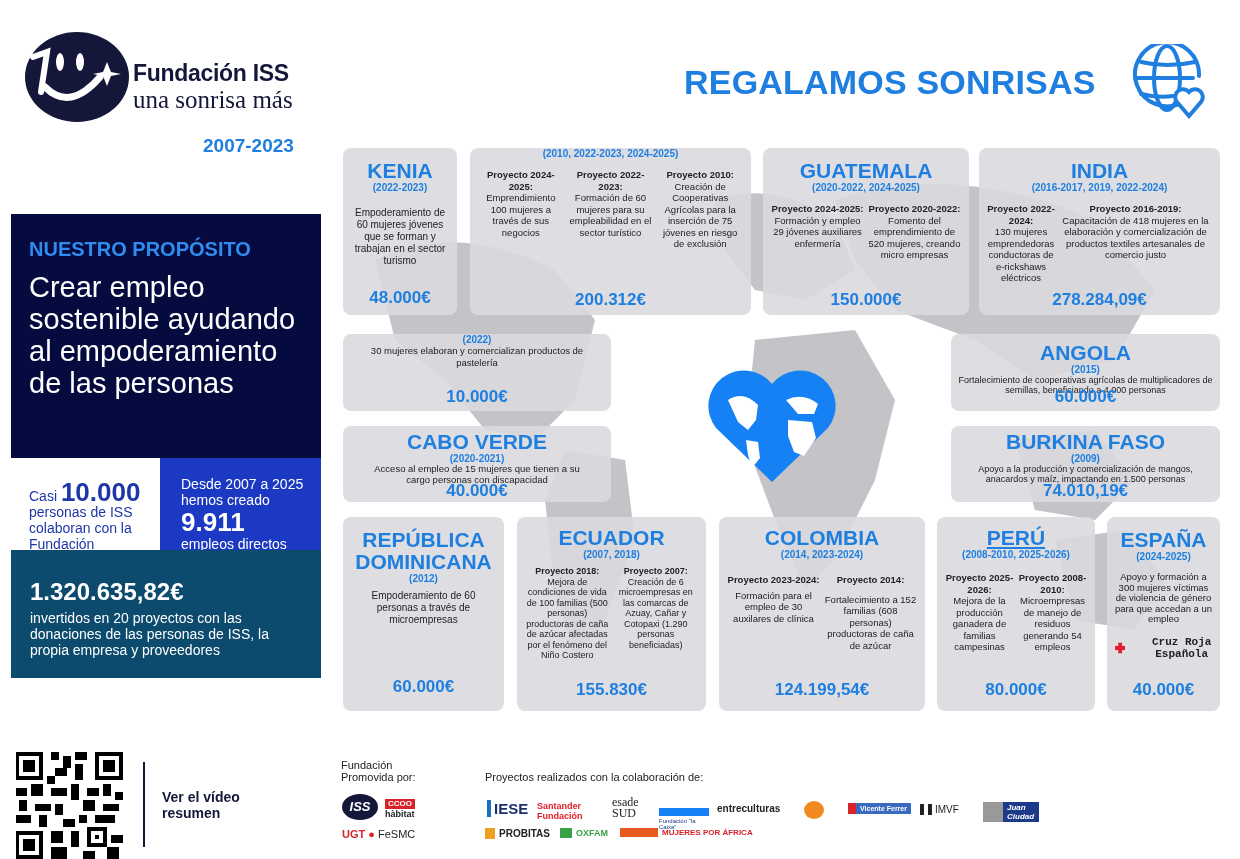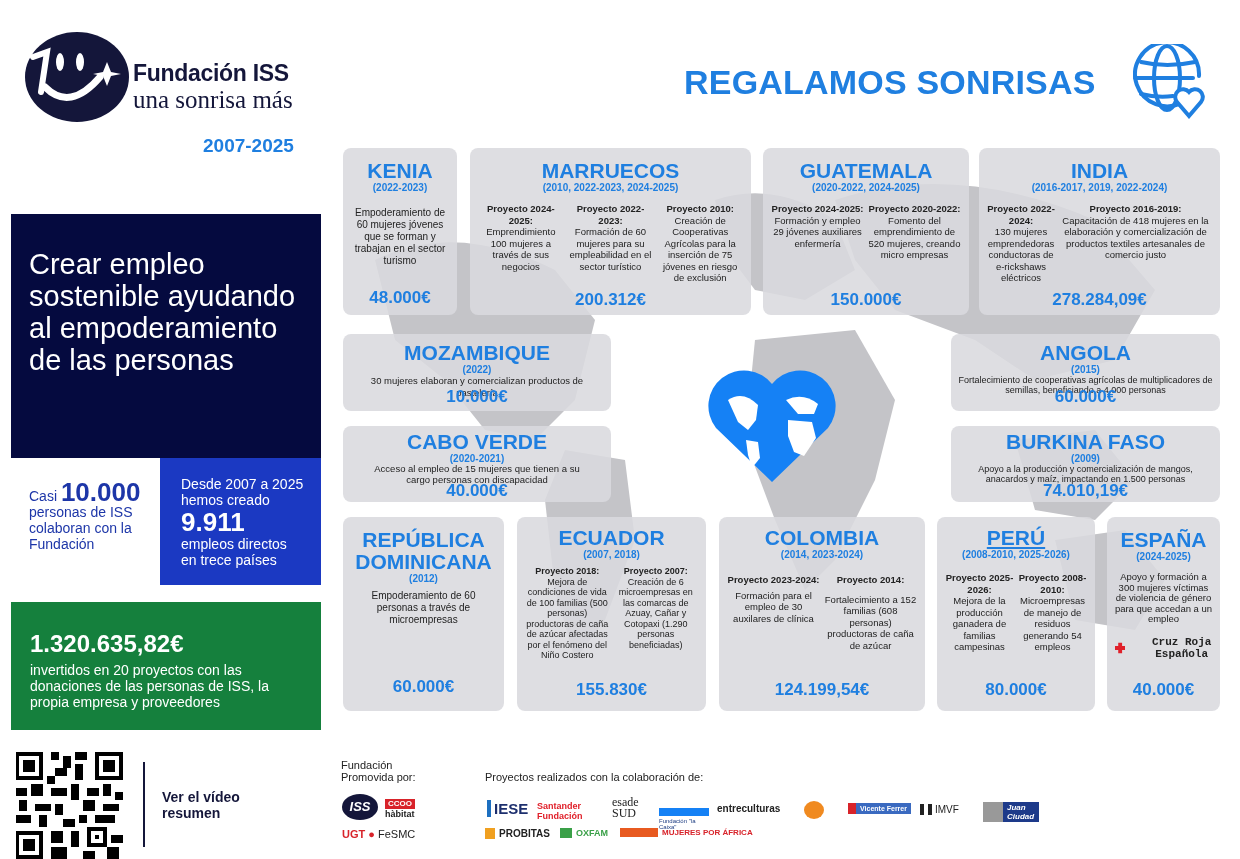--- a/index.html
+++ b/index.html
@@ -16,21 +16,21 @@
   .globe-icon { position: absolute; left: 1133px; top: 44px; width: 72px; height: 75px; }
 
   
   .purpose { position: absolute; left: 11px; top: 214px; width: 310px; height: 244px; background: #050a3f; padding: 24px 18px; }
   .purpose-label { font-weight: bold; font-size: 20px; color: #2f8cf0; font-family: "Liberation Sans", sans-serif; }
   .purpose-text { margin-top: 10px; font-size: 29px; line-height: 32px; color: #ffffff; font-family: "Liberation Sans", sans-serif; }
   .stat-a { position: absolute; left: 11px; top: 458px; width: 149px; height: 127px; background: #ffffff; padding: 26px 0 0 18px; font-size: 14px; line-height: 16px; color: #1d36a8; font-family: "Liberation Sans", sans-serif; }
   .stat-a .big { font-size: 26px; font-weight: bold; color: #1d36a8; }
   .stat-b { position: absolute; left: 160px; top: 458px; width: 161px; height: 127px; background: #1b39c2; padding: 18px 0 0 21px; font-size: 14px; line-height: 16px; color: #ffffff; font-family: "Liberation Sans", sans-serif; }
   .stat-b .big { font-size: 26px; font-weight: bold; display: block; line-height: 28px; }
-  .stat-c { position: absolute; left: 11px; top: 602px; width: 310px; height: 128px; background: #15803d; padding: 28px 0 0 19px; color: #ffffff; font-family: "Liberation Sans", sans-serif; }
+  .stat-c { position: absolute; left: 11px; top: 550px; width: 310px; height: 128px; background: #0c4a6e; padding: 28px 0 0 19px; color: #ffffff; font-family: "Liberation Sans", sans-serif; }
   .stat-c .big { font-size: 24px; font-weight: bold; }
   .stat-c .txt { font-size: 14px; line-height: 16px; margin-top: 4px; }
 
   
   .map-bg { position: absolute; left: 335px; top: 140px; width: 895px; height: 580px; }
 
   
   .card { position: absolute; background: rgba(218,218,222,0.88); border-radius: 8px; text-align: center; font-family: "Liberation Sans", sans-serif; color: #222; }
   .card .name { font-weight: bold; color: #1f7fe0; font-size: 21px; line-height: 22px; margin-top: 12px; }
   .card .yrs { font-weight: bold; color: #1f7fe0; font-size: 10px; line-height: 11px; }
@@ -59,34 +59,35 @@
       <ellipse cx="35" cy="30" rx="4" ry="9" fill="#fff"></ellipse>
       <ellipse cx="55" cy="30" rx="4" ry="9" fill="#fff"></ellipse>
       <path d="M8 25 L22 20 L16 60" stroke="#fff" stroke-width="6" fill="none" stroke-linecap="round"></path>
       <path d="M20 55 Q45 80 75 45" stroke="#fff" stroke-width="7" fill="none" stroke-linecap="round"></path>
       <path d="M82 30 L86 40 L96 42 L86 44 L82 54 L78 44 L68 42 L78 40 Z" fill="#fff"></path>
     </svg>
   </div>
   <div class="logo-title">Fundación ISS</div>
   <div class="logo-sub">una sonrisa más</div>
 </div>
-<div class="years">2007-2025</div>
+<div class="years">2007-2023</div>
 <div class="main-title">REGALAMOS SONRISAS</div>
 <div class="globe-icon">
   <svg width="72" height="75" viewBox="0 0 72 75" fill="none" stroke="#1f7fe0" stroke-width="4" stroke-linecap="round">
     <path d="M50 58 A32 32 0 1 1 66 32"></path>
     <ellipse cx="34" cy="34" rx="13" ry="32"></ellipse>
     <line x1="2" y1="34" x2="60" y2="34"></line>
     <path d="M8 18 Q34 24 62 18"></path>
     <path d="M8 50 Q24 54 40 52"></path>
     <path d="M56 72 L44 58 A7 7 0 0 1 56 48 A7 7 0 0 1 68 58 Z" fill="#fff"></path>
   </svg>
 </div>
 
 <div class="purpose">
+  <div class="purpose-label">NUESTRO PROPÓSITO</div>
   <div class="purpose-text">Crear empleo sostenible ayudando al empoderamiento de las personas</div>
 </div>
 <div class="stat-a">
   <span>Casi</span>
   <span class="big">10.000</span><br>
   <span style="display:inline-block;width:120px;">personas de ISS colaboran con la Fundación</span>
 </div>
 <div class="stat-b">
   <span style="display:inline-block;width:130px;">Desde 2007 a 2025 hemos creado</span>
   <span class="big">9.911</span>
@@ -121,21 +122,20 @@
 </div>
 
 <div class="card" style="left:343px;top:148px;width:114px;height:167px;">
   <div class="name">KENIA</div>
   <div class="yrs">(2022-2023)</div>
   <div class="desc" style="margin-top:14px;">Empoderamiento de 60 mujeres jóvenes que se forman y trabajan en el sector turismo</div>
   <div class="amt" style="top:140px;">48.000€</div>
 </div>
 
 <div class="card" style="left:470px;top:148px;width:281px;height:167px;">
-  <div class="name">MARRUECOS</div>
   <div class="yrs">(2010, 2022-2023, 2024-2025)</div>
   <div class="cols">
     <div class="col">
       <div class="ph">Proyecto 2024-2025:</div>
       <div>Emprendimiento 100 mujeres a través de sus negocios</div>
     </div>
     <div class="col">
       <div class="ph">Proyecto 2022-2023:</div>
       <div>Formación de 60 mujeres para su empleabilidad en el sector turístico</div>
     </div>
@@ -173,21 +173,20 @@
     </div>
     <div class="col">
       <div class="ph">Proyecto 2016-2019:</div>
       <div>Capacitación de 418 mujeres en la elaboración y comercialización de productos textiles artesanales de comercio justo</div>
     </div>
   </div>
   <div class="amt" style="top:142px;">278.284,09€</div>
 </div>
 
 <div class="card" style="left:343px;top:334px;width:268px;height:77px;">
-  <div class="name" style="margin-top:8px;">MOZAMBIQUE</div>
   <div class="yrs">(2022)</div>
   <div class="desc" style="font-size:9.5px;">30 mujeres elaboran y comercializan productos de pastelería</div>
   <div class="amt" style="top:53px;">10.000€</div>
 </div>
 
 <div class="card" style="left:951px;top:334px;width:269px;height:77px;">
   <div class="name" style="margin-top:8px;">ANGOLA</div>
   <div class="yrs">(2015)</div>
   <div class="desc" style="font-size:9px;line-height:10px;">Fortalecimiento de cooperativas agrícolas de multiplicadores de semillas, beneficiando a 4.000 personas</div>
   <div class="amt" style="top:53px;">60.000€</div>

